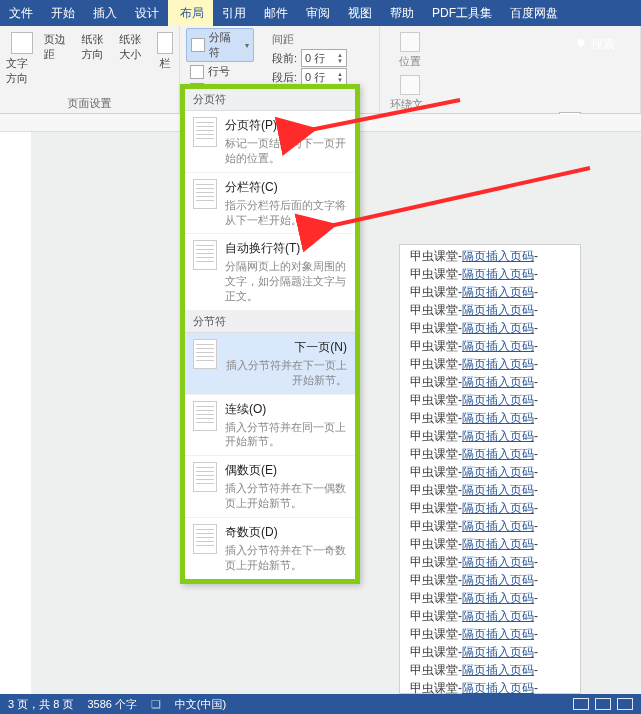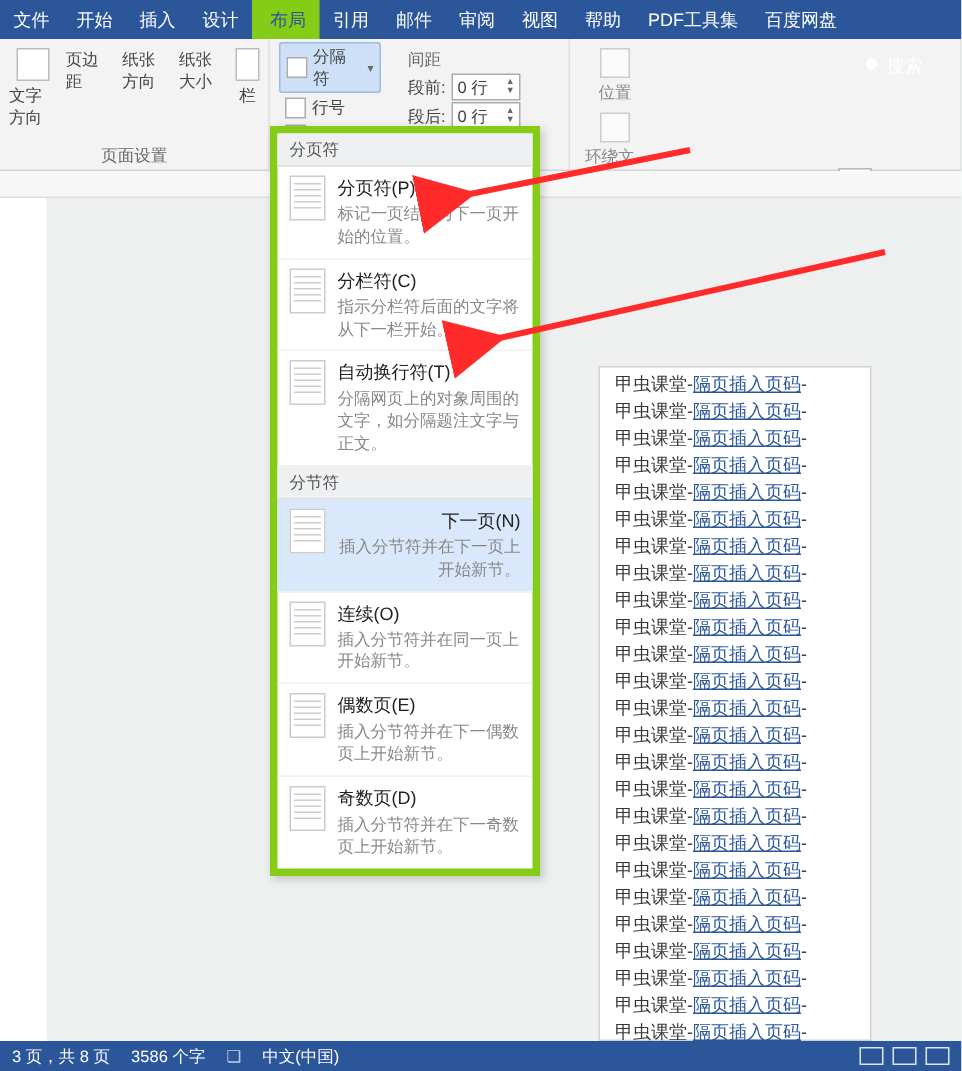--- a/index.html
+++ b/index.html
@@ -1,21 +1,21 @@
 <!DOCTYPE html>
 <html><head>
 <meta charset="utf-8">
 <style>
   * { margin: 0; padding: 0; box-sizing: border-box; font-family: "Microsoft YaHei", sans-serif; }
   body { background: #fff; width: 641px; height: 714px; overflow: hidden; position: relative; }
 
   
   .menubar { background: #2b579a; height: 26px; display: flex; align-items: stretch; color: #fff; font-size: 12px; }
   .menubar .tab { padding: 0 9px; display: flex; align-items: center; cursor: pointer; }
-  .menubar .tab.active { background: #84cc16; color: #2b579a; padding-left: 12px; }
+  .menubar .tab.active { background: #fef9c3; color: #2b579a; padding-left: 12px; }
   .menubar .search { display: flex; align-items: center; padding: 4px 8px; gap: 4px; margin-top: 40px; }
   .bulb { width: 12px; height: 12px; }
 
   
   .ribbon { background: #f3f3f3; border-bottom: 1px solid #d4d4d4; height: 88px; display: flex; }
   .ribbon-group { border-right: 1px solid #e0e0e0; padding: 2px 6px 0 6px; display: flex; flex-direction: column; }
   .ribbon-group .controls { flex: 1; display: flex; align-items: flex-start; gap: 6px; }
   .ribbon-group .label { text-align: center; font-size: 11px; color: #666; padding: 2px 0; }
   .big-btn { display: flex; flex-direction: column; align-items: center; width: 40px; font-size: 11px; color: #444; gap: 2px; padding-top: 4px; }
   .big-btn .ico { width: 22px; height: 22px; border: 1px solid #bbb; background: #fff; }

